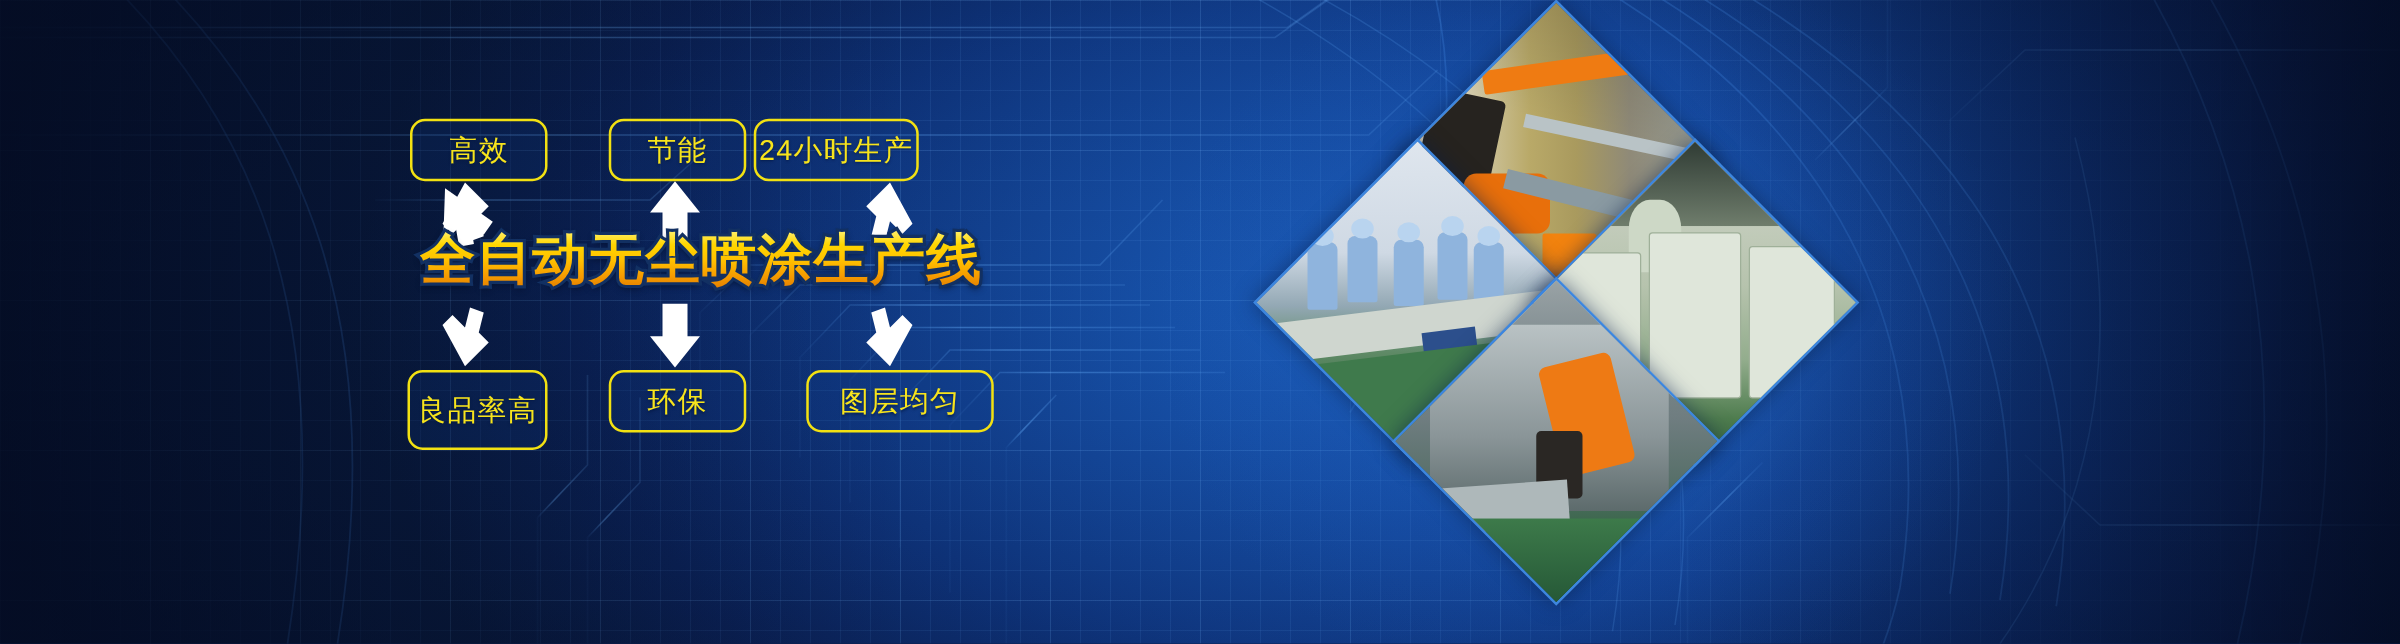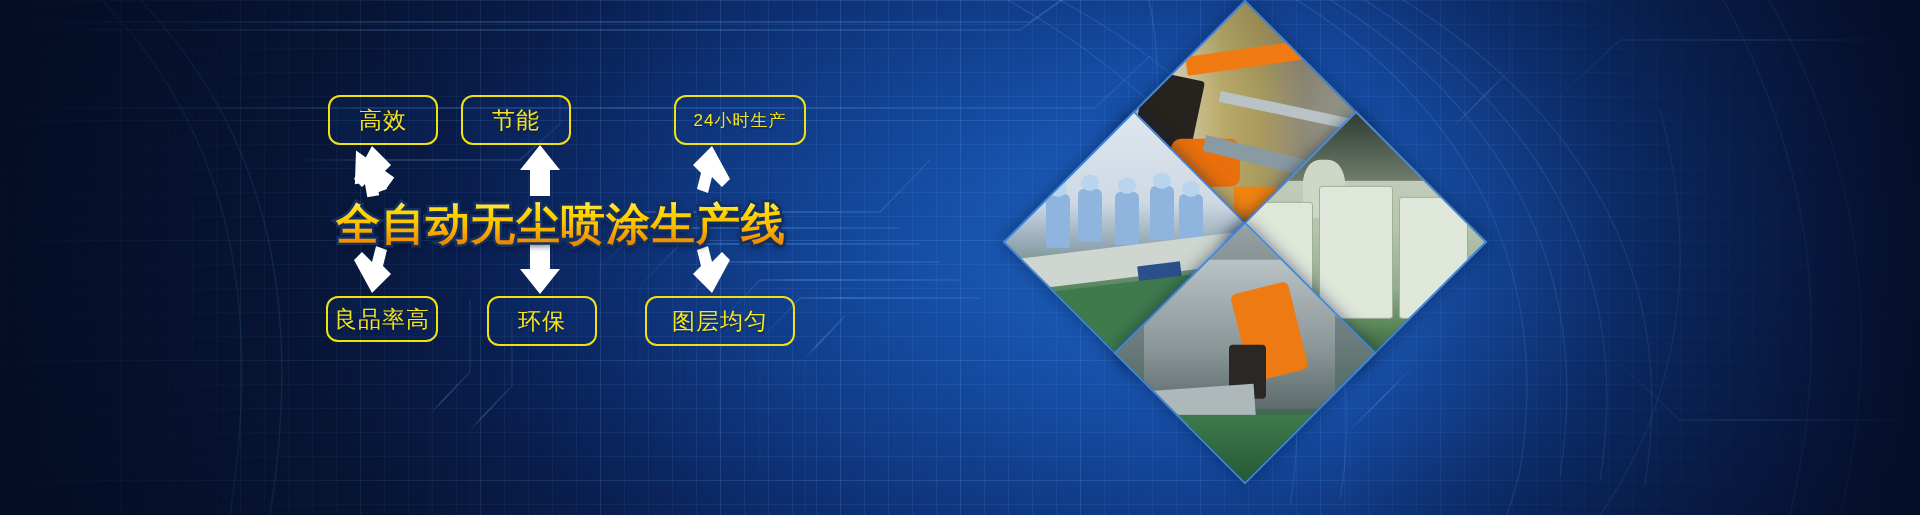--- a/index.html
+++ b/index.html
@@ -55,30 +55,30 @@
 
   .badge{
     position:absolute;display:flex;align-items:center;justify-content:center;
     border:2px solid #f2e112;border-radius:12px;
     color:#f7e41c;font-weight:400;letter-spacing:1px;
     background:rgba(16,60,140,.18);
     text-shadow:0 1px 2px rgba(0,20,60,.65);
     white-space:nowrap;
   }
   .badge.t1{left:328px;top:95px;width:110px;height:50px;font-size:23px;}
-  .badge.t2{left:461px;top:95px;width:110px;height:50px;font-size:23px;}
-  .badge.t3{left:674px;top:95px;width:132px;height:50px;font-size:17px;}
-  .badge.b1{left:326px;top:296px;width:112px;height:46px;font-size:23px;}
+  .badge.t2{left:487px;top:95px;width:110px;height:50px;font-size:23px;}
+  .badge.t3{left:603px;top:95px;width:132px;height:50px;font-size:23px;}
+  .badge.b1{left:326px;top:296px;width:112px;height:64px;font-size:23px;}
   .badge.b2{left:487px;top:296px;width:110px;height:50px;font-size:23px;justify-content:center;}
   .badge.b3{left:645px;top:296px;width:150px;height:50px;font-size:23px;}
 
   .arrows{position:absolute;left:0;top:0;width:1020px;height:515px;pointer-events:none;}
 
   .title{
-    position:absolute;left:336px;top:196px;width:430px;height:56px;
+    position:absolute;left:336px;top:180px;width:430px;height:56px;
     font-size:44px;font-weight:bold;letter-spacing:1px;line-height:56px;
     white-space:nowrap;
   }
   .title .tx{
     background:linear-gradient(180deg,#fff27a 0%,#ffd600 26%,#ffc000 52%,#f59a00 78%,#e07c00 100%);
     -webkit-background-clip:text;background-clip:text;color:transparent;
     -webkit-text-fill-color:transparent;
     position:relative;z-index:2;
   }
   .title .shadow{

